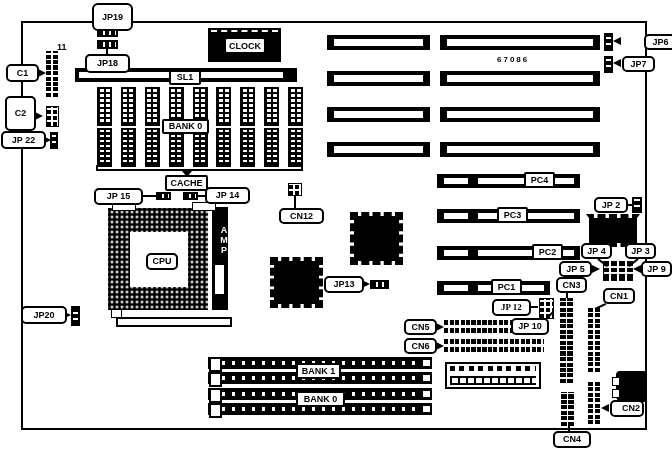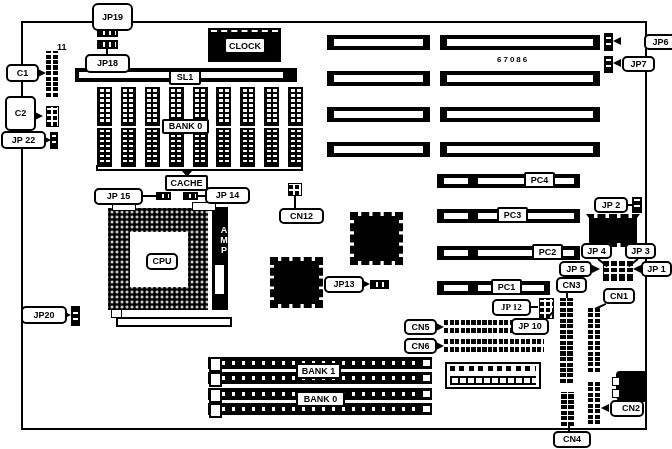--- a/index.html
+++ b/index.html
@@ -254,21 +254,21 @@
   <div class="diag" style="left:598px;top:258px;width:12px;transform:rotate(38deg);"></div>
   <div class="diag" style="left:638px;top:258px;width:12px;transform:rotate(142deg);"></div>
   <div class="jmp" style="left:603px;top:261px;width:31px;height:20px;background:repeating-linear-gradient(90deg,#000 0 6px,#fff 6px 8px);">
     <div class="abs" style="inset:3px 1px;background-image:repeating-linear-gradient(0deg,transparent 0 4px,rgba(255,255,255,.95) 4px 6px);"></div>
   </div>
   <div class="lbl" style="left:559px;top:261px;width:33px;height:16px;">
     <span>JP 5</span>
     </div>
   <div class="tri-r" style="left:592px;top:265px;"></div>
   <div class="lbl" style="left:641px;top:261px;width:31px;height:16px;">
-    <span>JP 1</span>
+    <span>JP 9</span>
     </div>
   <div class="tri-l" style="left:633px;top:265px;"></div>
 
   <div class="lbl" style="left:556px;top:277px;width:31px;height:16px;">
     <span>CN3</span>
     </div>
   <div class="ln" style="left:566px;top:293px;width:2px;height:5px;"></div>
   <div class="vconn" style="left:560px;top:298px;width:13px;height:85px;"></div>
   <div class="lbl" style="left:603px;top:288px;width:32px;height:16px;">
     <span>CN1</span>

